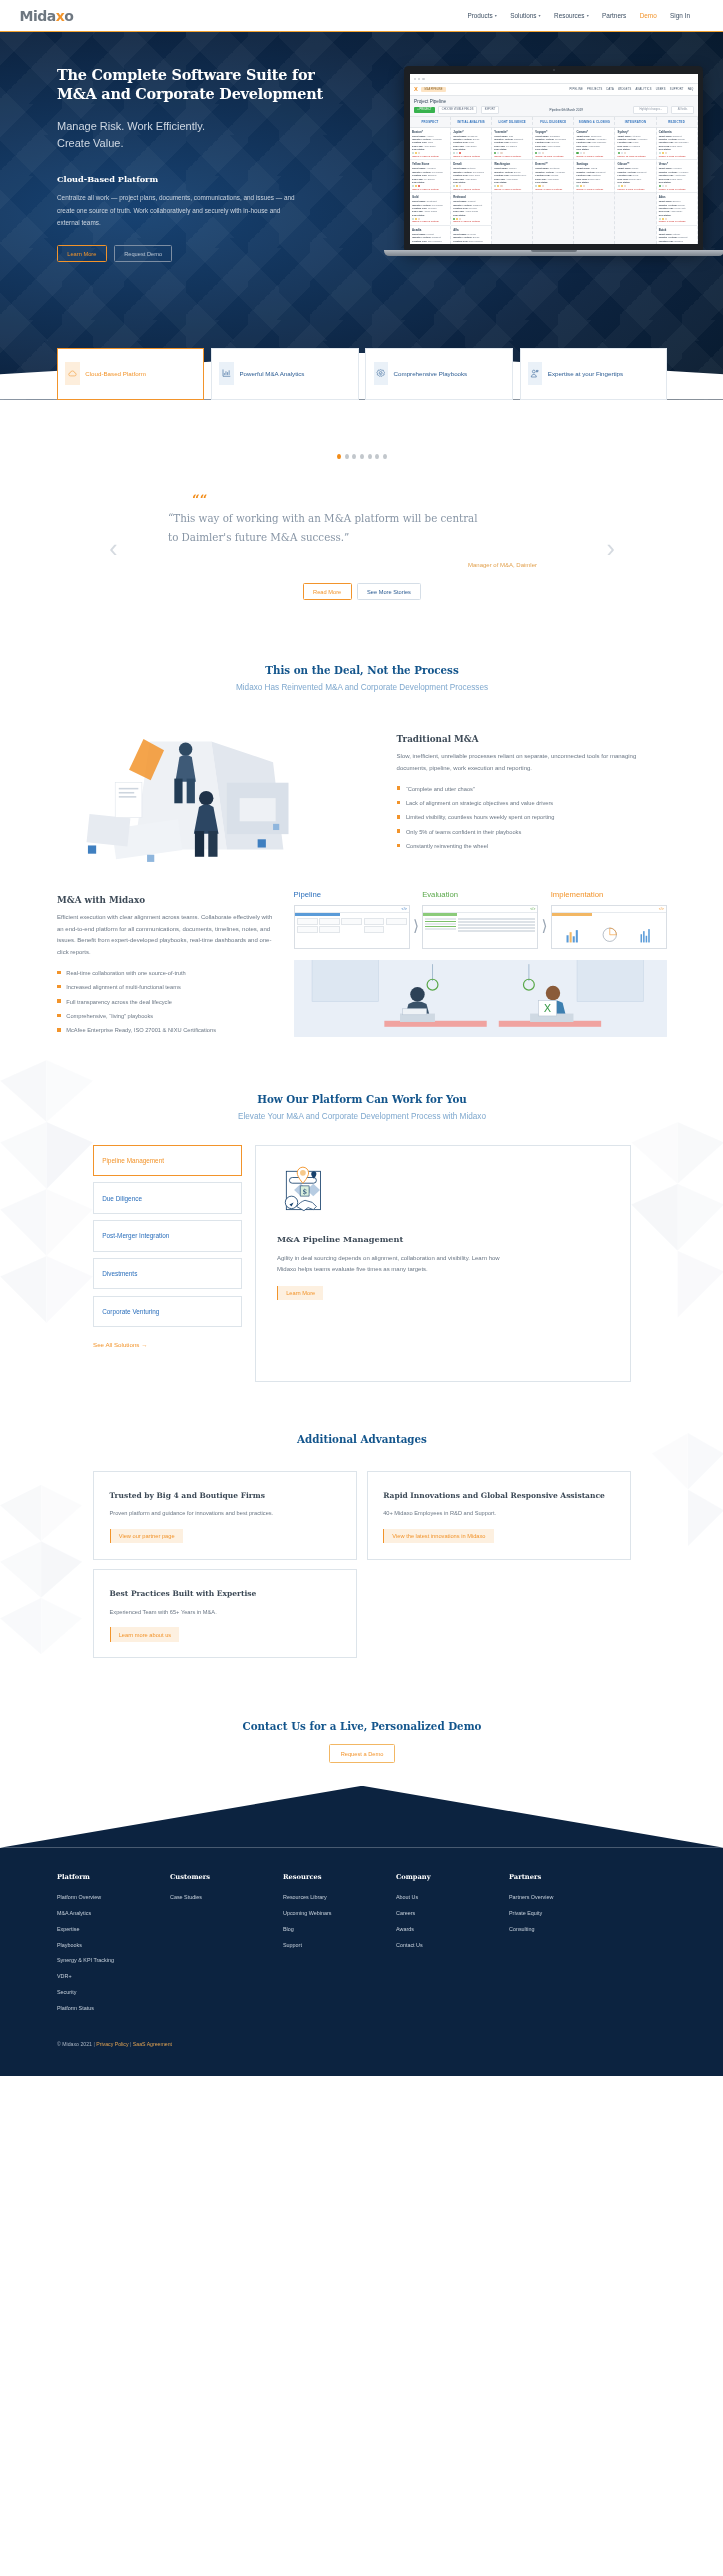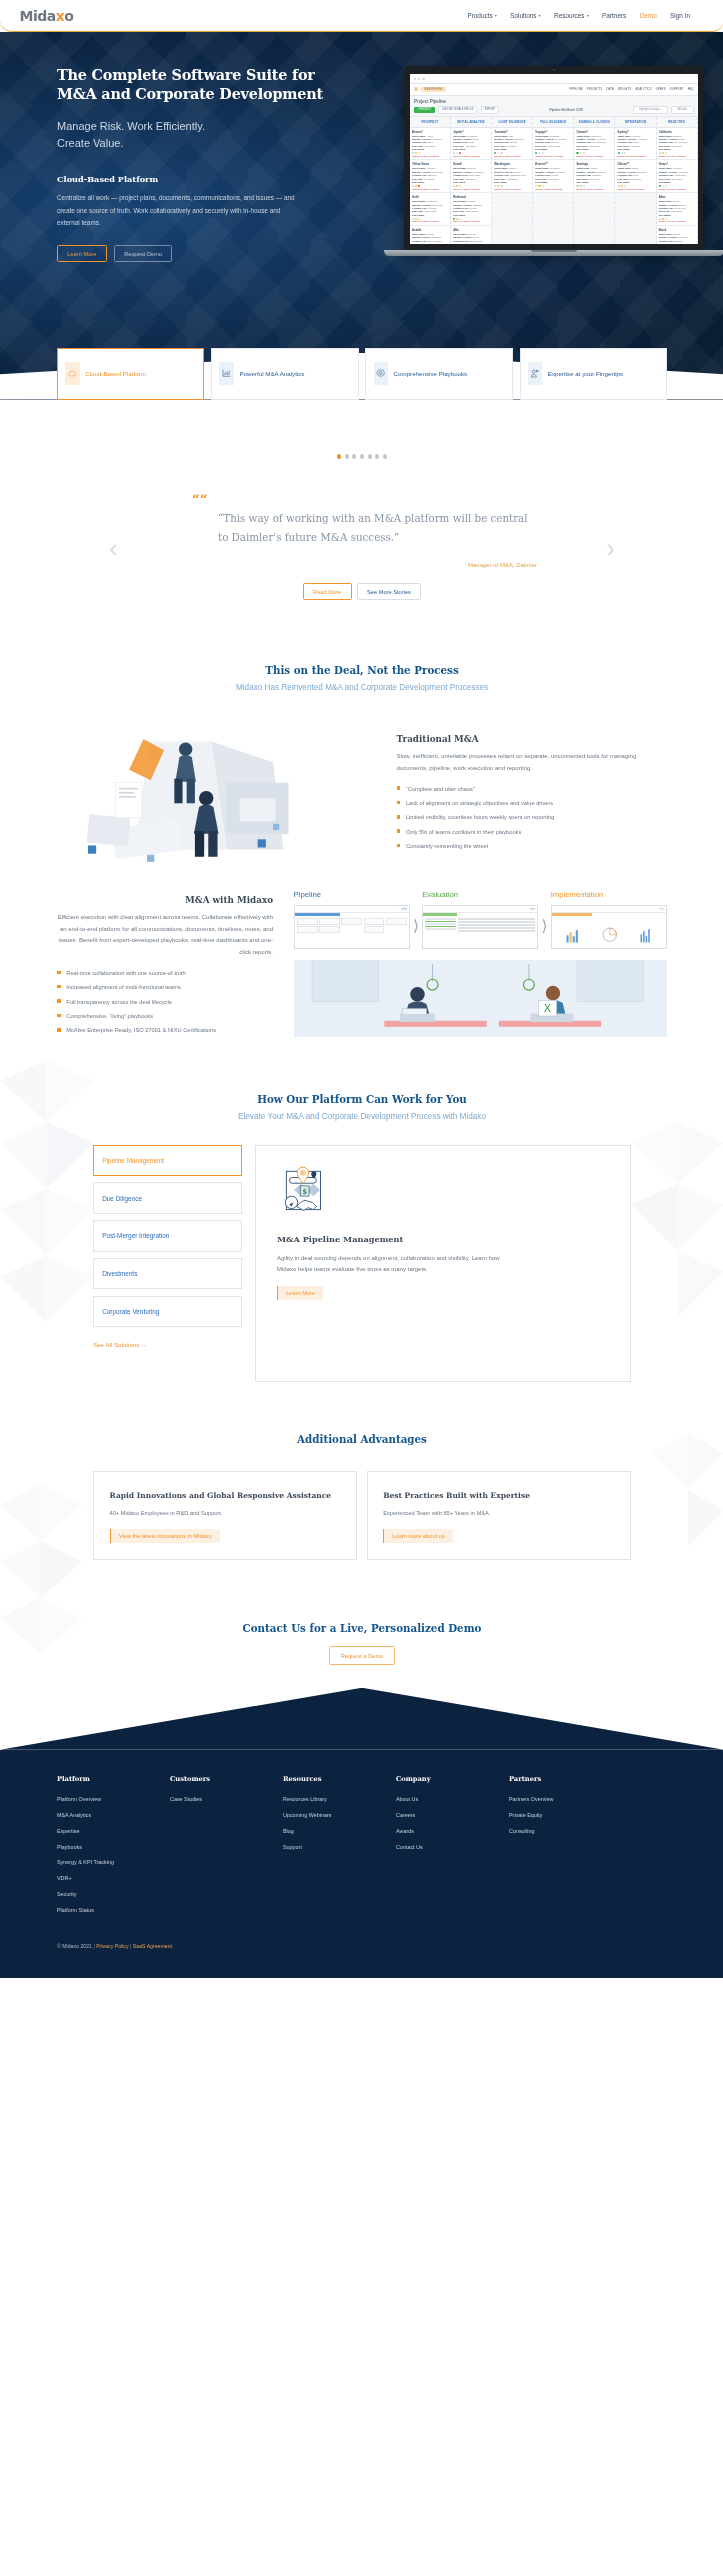--- a/index.html
+++ b/index.html
@@ -15,21 +15,20 @@
   
   .site-header {
     height: 32px;
     background: #fff;
     display: flex;
     align-items: center;
     padding: 0 19.6px;
     border-bottom: 1px solid #f2a230;
     position: relative;
     z-index: 40;
-    border-radius: 12px;
   }
   .logo {
     font-family: "DejaVu Sans", sans-serif;
     font-weight: bold;
     font-size: 14px;
     letter-spacing: -0.5px;
     color: #6e7780;
     display:flex; align-items:center;
   }
   .logo .x { color: #f2942b; }
@@ -204,21 +203,21 @@
   .dot-ind.active { background:#f28c18; }
   .quote-row { display:flex; align-items:center; justify-content:center; padding: 0 20.6px;}
   .arrow-btn { color:#d5dae0; font-size: 25px; font-weight: 100; cursor:pointer; padding: 0 12.4px; line-height:1;}
   .quote-body { width: 464px; position:relative; }
   .quote-mark { color:#f28c18; font-family:"DejaVu Serif",serif; font-size: 13.4px; font-weight:bold; line-height:0.5; margin-left:62px;}
   .quote-text {
     font-family:"DejaVu Serif", serif;
     font-size: 10.3px;
     color:#8795a5;
     line-height: 1.85;
-    margin-left: 88px;
+    margin-left: 38px;
     margin-top: 6.2px;
     max-width: 319px;
   }
   .quote-author { color:#e2a14e; font-size:6px; text-align:right; margin-top: 14.4px; padding-right: 57px;}
   .quote-btns { display:flex; justify-content:center; gap:5.2px; margin-top: 15.5px;}
 
   
   .sec-title {
     font-family:"DejaVu Serif",serif; font-weight:bold;
     font-size: 10.3px; color:#13558c; text-align:center;
@@ -230,21 +229,21 @@
   .cmp-row { display:flex; gap: 20.6px; align-items:center; margin-top: 29px;}
   .cmp-art { width: 319px; flex-shrink:0; }
   .cmp-txt { flex:1; padding-top: 2.1px;}
   .cmp-h { font-family:"DejaVu Serif",serif; font-weight:bold; font-size:8.8px; color:#3d4a57;}
   .cmp-p { font-size: 6px; color:#6b7785; line-height:1.95; margin-top: 7.2px; }
   .cmp-list { list-style:none; margin-top: 9.3px; }
   .cmp-list li { font-size: 5.7px; color:#6b7785; line-height:1.8; display:flex; gap:5.7px; align-items:flex-start; margin-bottom: 4.1px;}
   .bullet { width:3.6px;height:3.6px;background:#f2942b;flex-shrink:0;margin-top:2.6px;}
 
   .cmp-row2 { display:flex; gap: 20.6px; align-items:flex-start; margin-top: 23px;}
-  .cmp-txt2 { width: 216px; padding-top:5.2px;text-align:right;}
+  .cmp-txt2 { width: 216px; padding-top:5.2px;}
   .cmp-art2 { flex:1; }
 
   
   .phases { display:flex; align-items:flex-start; gap: 3.1px; }
   .phase { flex:1; }
   .phase-name { font-size: 7.7px; font-weight: 400; margin-bottom: 6.2px; }
   .p-blue { color:#2a6ebb; } .p-green { color:#5aa84a; } .p-orange { color:#f2942b; }
   .phase-win { border:0.5px solid #d9dee4; background:#fff; height: 44px; position:relative; }
   .phase-win-top { height:7.2px; border-bottom:0.5px solid #e6eaee; display:flex; align-items:center; justify-content:flex-end; padding-right:2.1px; font-size:3.6px; }
   .phase-bar { height:3.1px; width:40%; }
@@ -1017,20 +1016,25 @@
   </svg>
   <svg class="tri-bg" style="right:0;top:31px;" width="103" height="247" viewBox="0 0 200 480">
     <polygon points="200,40 130,0 130,110" fill="#f3f5f8"></polygon>
     <polygon points="130,0 60,40 130,110" fill="#f8f9fb"></polygon>
     <polygon points="200,150 130,110 130,220" fill="#f1f3f7"></polygon>
   </svg>
 
   <h2 class="sec-title">Additional Advantages</h2>
   <div class="adv-grid" id="adv-grid">
       <div class="adv-card">
+        <h3 class="adv-h">Trusted by Big 4 and Boutique Firms</h3>
+        <p class="adv-p">Proven platform and guidance for innovations and best practices.</p>
+        <div style="margin-top:auto;"><span class="link-box">View our partner page</span></div>
+      </div>
+      <div class="adv-card">
         <h3 class="adv-h">Rapid Innovations and Global Responsive Assistance</h3>
         <p class="adv-p">40+ Midaxo Employees in R&amp;D and Support.</p>
         <div style="margin-top:auto;"><span class="link-box">View the latest innovations in Midaxo</span></div>
       </div>
       <div class="adv-card">
         <h3 class="adv-h">Best Practices Built with Expertise</h3>
         <p class="adv-p">Experienced Team with 65+ Years in M&amp;A.</p>
         <div style="margin-top:auto;"><span class="link-box">Learn more about us</span></div>
       </div>
     </div>

